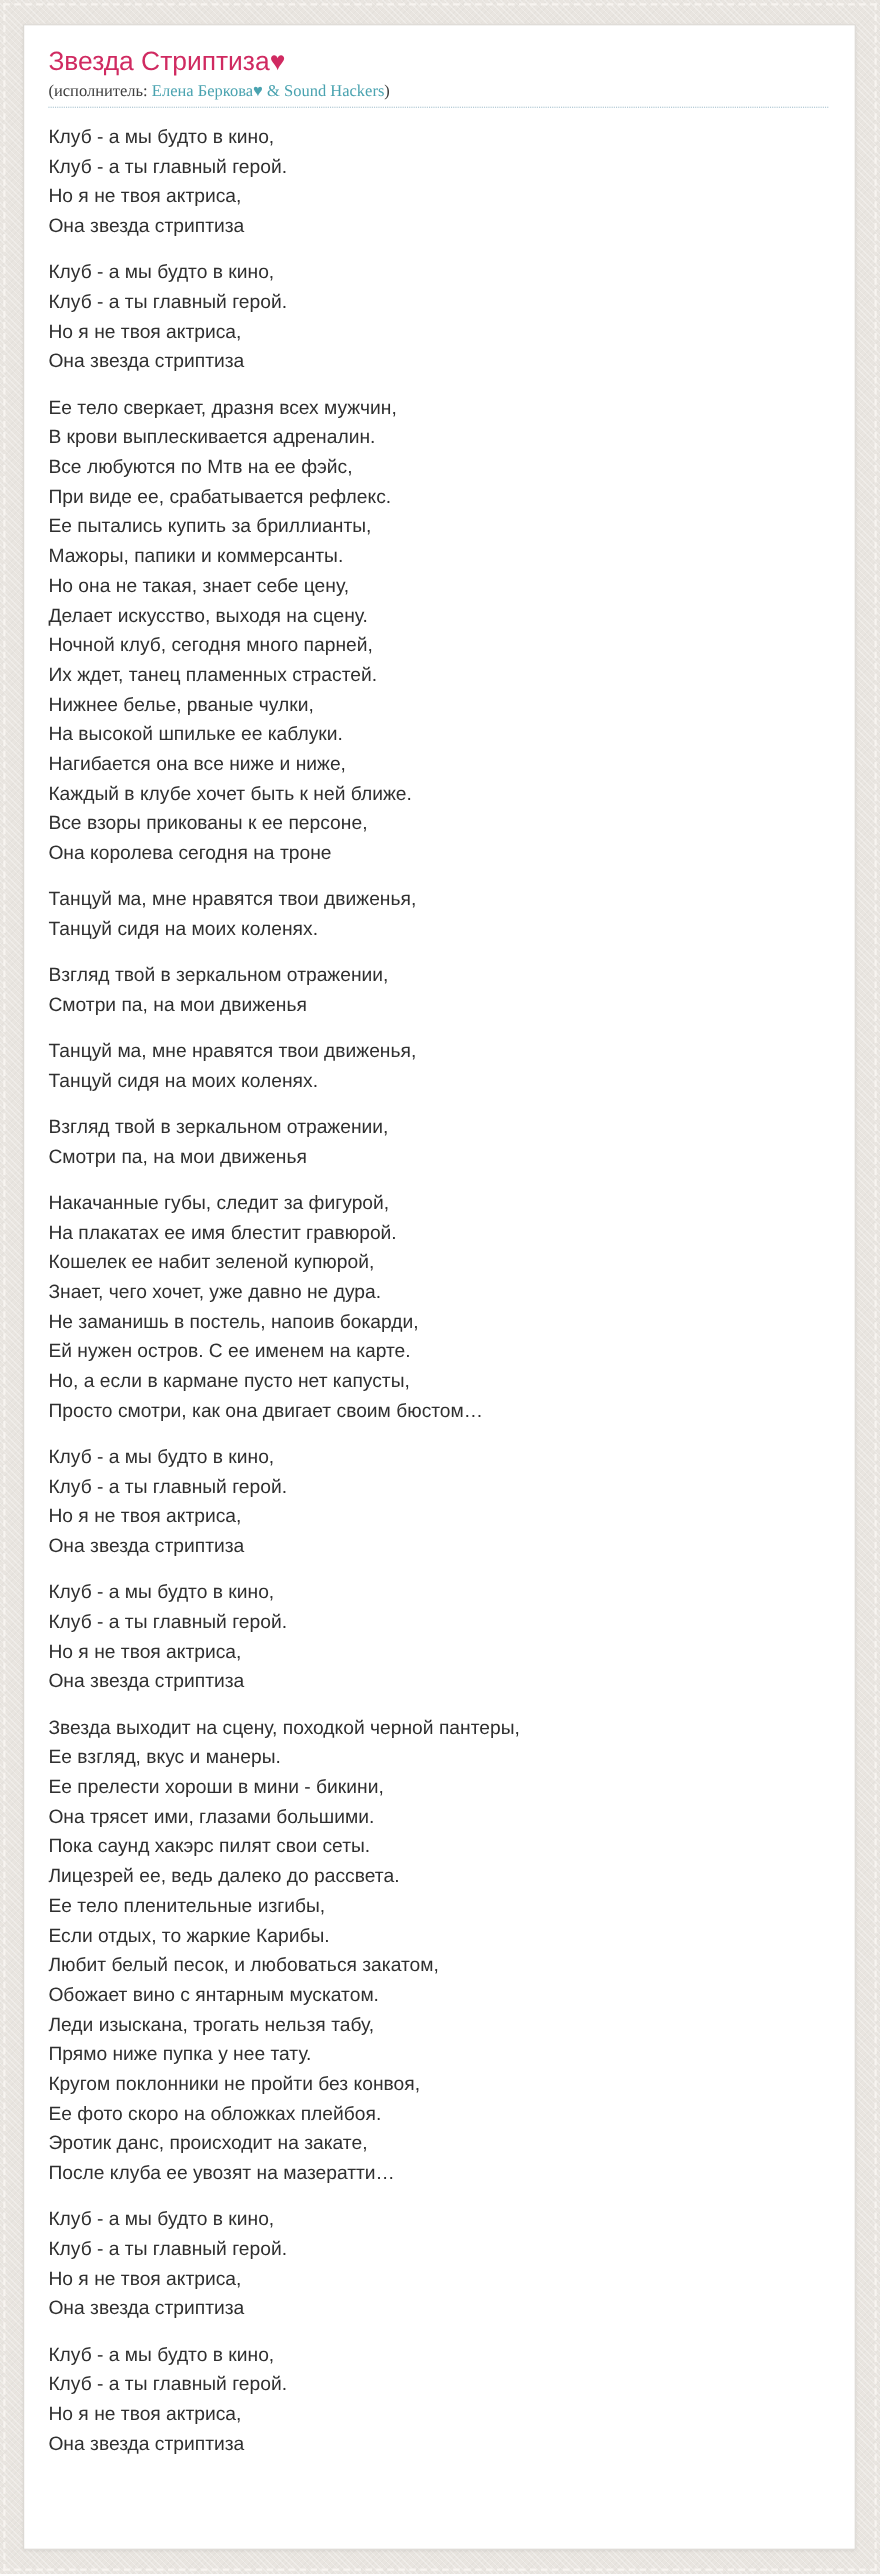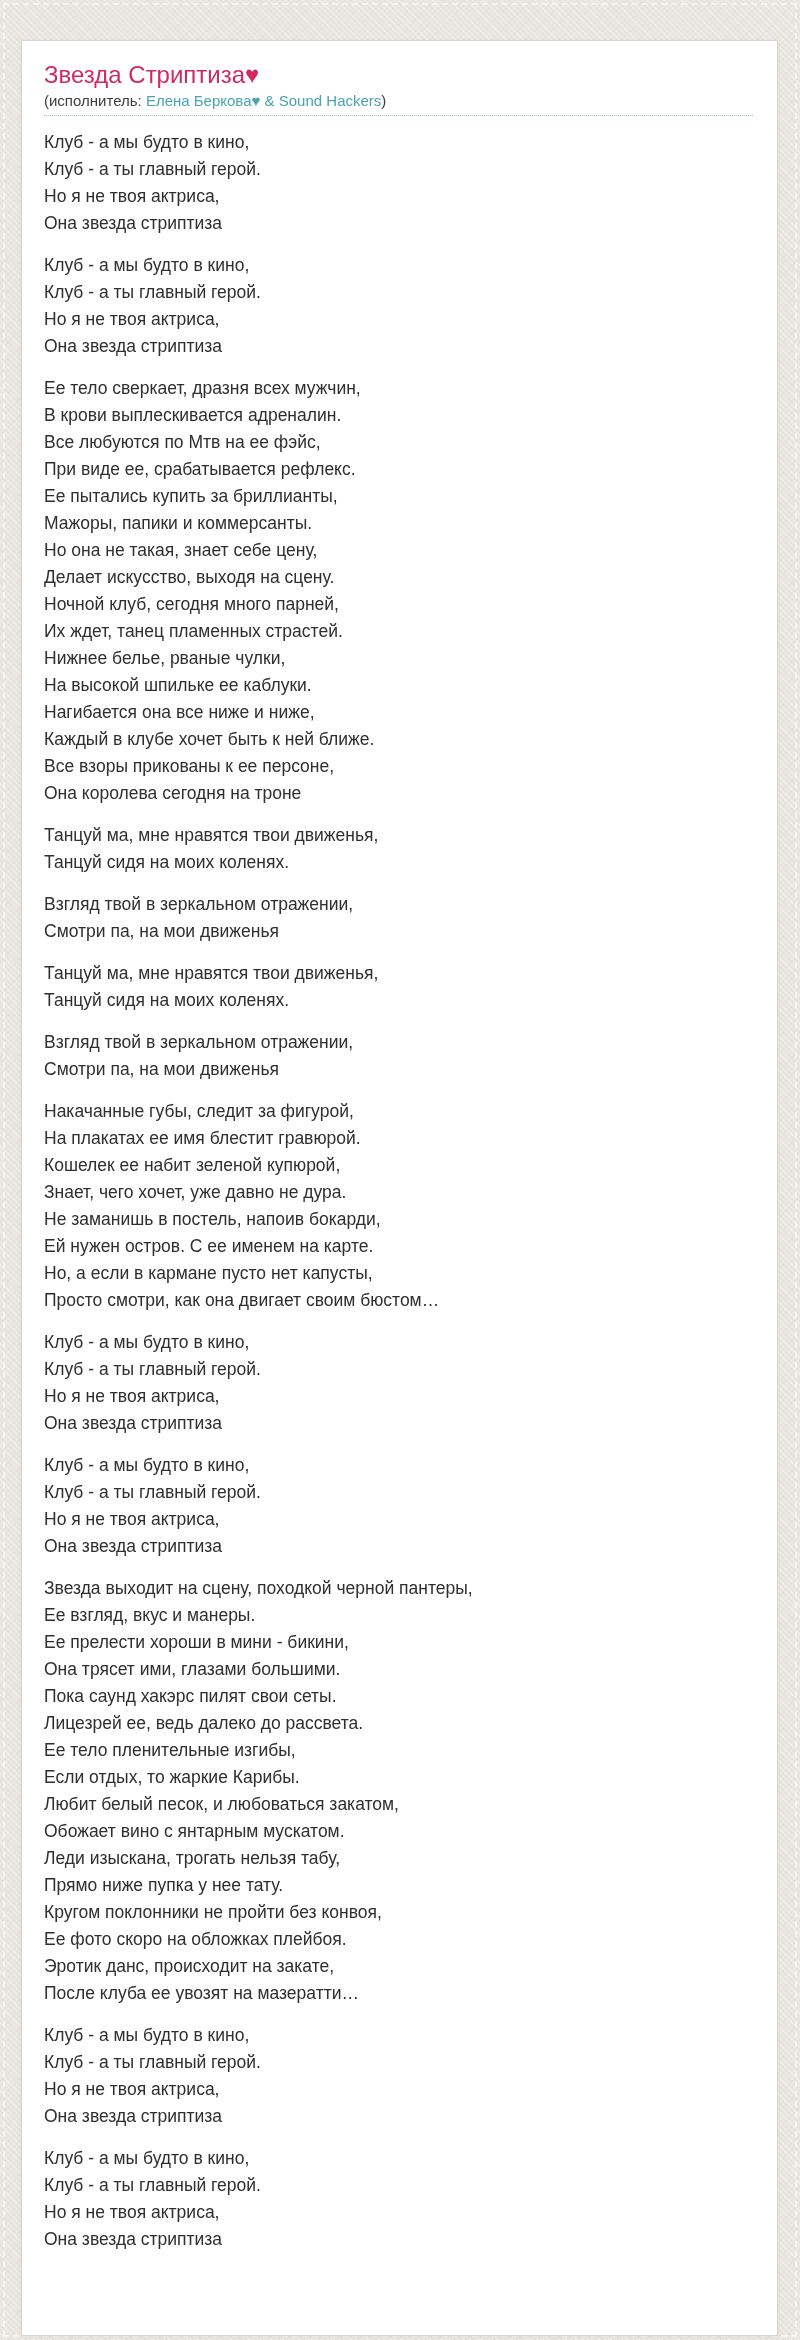--- a/index.html
+++ b/index.html
@@ -21,21 +21,21 @@
       repeating-linear-gradient(-45deg, rgba(0,0,0,.02) 0 1px, rgba(0,0,0,0) 1px 4px);
     font-family:"Liberation Sans", sans-serif;
     overflow:hidden;
   }
   .stitch-edge{
     position:absolute;inset:3px;
     border:2px dashed #f7f4f0;
     pointer-events:none;
   }
   .card{
-    position:absolute;left:21px;top:40px;
+    position:absolute;left:21px;top:22px;
     width:757px;height:2296px;
     background:var(--card-bg);
     border:1px solid var(--card-border);
     box-shadow:0 1px 3px rgba(0,0,0,.07);
     padding:20px 24px 0 22px;
     overflow:hidden;
   }
   .song-header{
     border-bottom:1px dotted var(--separator);
     padding-bottom:4px;
@@ -46,20 +46,21 @@
     line-height:28px;
     font-weight:400;
     color:var(--title-color);
     letter-spacing:0;
   }
   .artist-line{
     margin-top:2px;
     font-size:15px;
     line-height:20px;
     color:#3d3d3d;
+    font-family:Liberation Serif, serif;
   }
   .artist-link{
     color:var(--artist-link);
     text-decoration:none;
     cursor:pointer;
   }
   .lyrics{
     color:var(--text-color);
     font-size:17.5px;
     line-height:27px;

